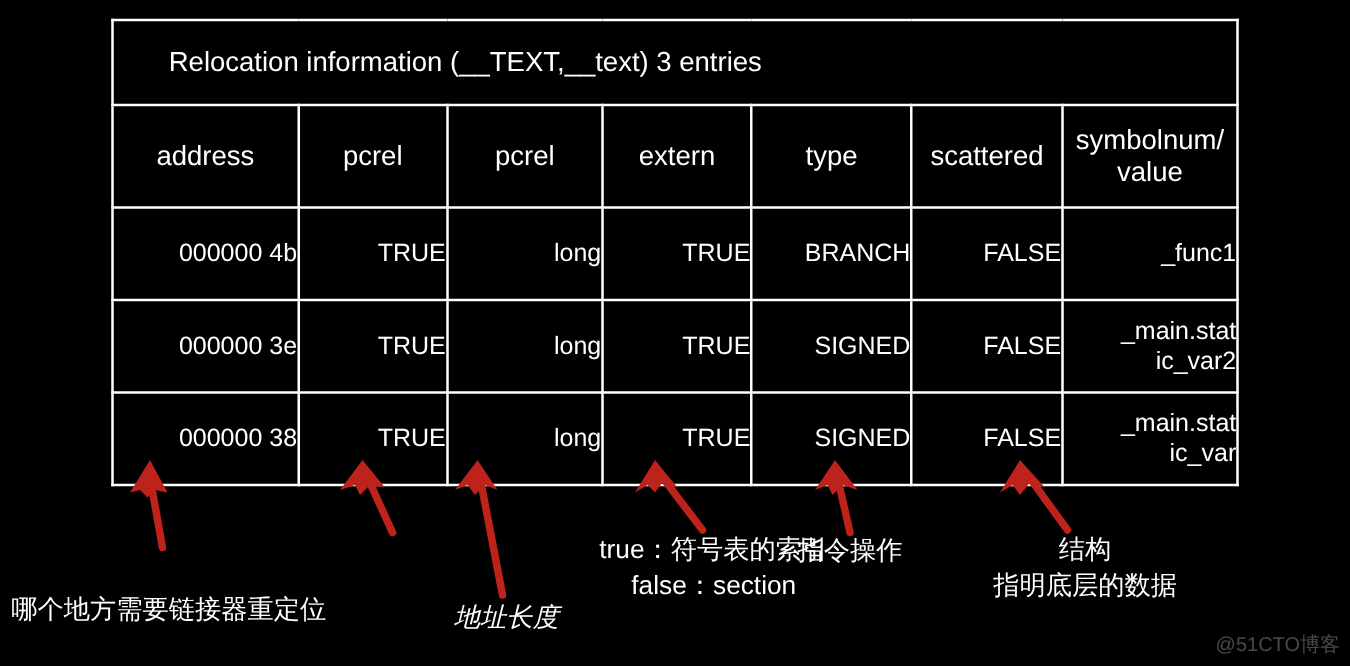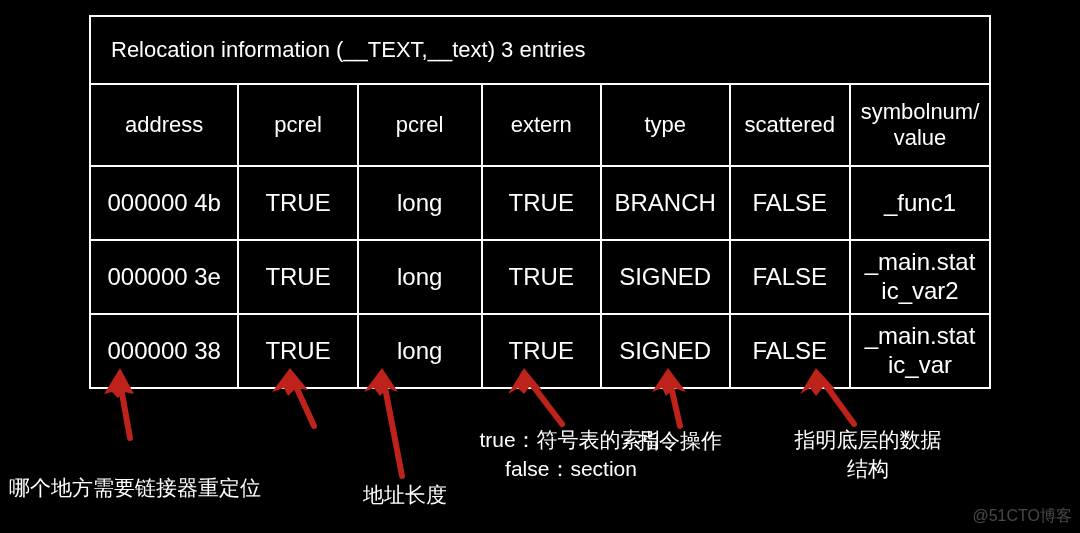--- a/index.html
+++ b/index.html
@@ -7,37 +7,37 @@
     .stage { position: absolute; inset: 0; color: #fff; }
 
     .tbl {
       position: absolute;
       top: 15px;
       left: 89px;
       width: 902px;
       border-collapse: collapse;
     }
     .tbl td, .tbl th { border: 2px solid #fff; }
-    .title-cell { height: 68px; padding-left: 20px; font-size: 22px; font-weight: 400; text-align: left; }
+    .title-cell { height: 68px; padding-left: 44px; font-size: 22px; font-weight: 400; text-align: left; }
     .hdr td { height: 82px; font-size: 22px; text-align: center; vertical-align: middle; }
-    .brow td { height: 74px; font-size: 24px; text-align: center; vertical-align: middle; }
+    .brow td { height: 74px; font-size: 20px; text-align: right; vertical-align: middle; }
 
     .c-addr { width: 152px; }
     .c-pcrel { width: 122px; margin-top: 36px; }
     .c-len { width: 128px; }
     .c-ext { width: 122px; }
     .c-type { width: 130px; margin-top: 36px; }
     .c-scat { width: 122px; }
     .c-sym { width: 141px; font-size: 20px; line-height: 1.2; }
 
     
     .anno { position: absolute; font-size: 21px; color: #fff; text-align: center; line-height: 1.4; white-space: nowrap; }
     .anno1 { left: 0px; top: 440px; width: 270px; margin-top: 33px; }
     .anno2 { left: 224px; top: 426px; width: 220px; }
-    .anno3 { left: 345px; top: 480px; width: 120px; }
+    .anno3 { left: 345px; top: 480px; width: 120px; font-style: italic; }
     .anno4 { left: 456px; top: 425px; width: 230px; }
     .anno5 { left: 620px; top: 426px; width: 120px; }
     .anno6 { left: 778px; top: 425px; width: 180px; }
 
     .wm { position: absolute; right: 8px; bottom: 6px; color: rgba(255,255,255,0.28); font-size: 16px; }
 
     .arrow { position: absolute; pointer-events: none; }
     .arrow svg { overflow: visible; }
     .arrow-stroke { stroke: #bd221b; stroke-width: 6; stroke-linecap: round; fill: none; }
     .arrow-head { fill: #bd221b; }
@@ -129,18 +129,18 @@
   </div>
 
   <div class="anno anno1">哪个地方需要链接器重定位</div>
   <div class="anno anno3">地址长度</div>
   <div class="anno anno4">
     <div>true：符号表的索引</div>
     <div>false：section</div>
   </div>
   <div class="anno anno5">指令操作</div>
   <div class="anno anno6">
+    <div>结构</div>
     <div>指明底层的数据</div>
-    <div>结构</div>
   </div>
 
   <div class="wm">@51CTO博客</div>
 </div>
 
 </body></html>

